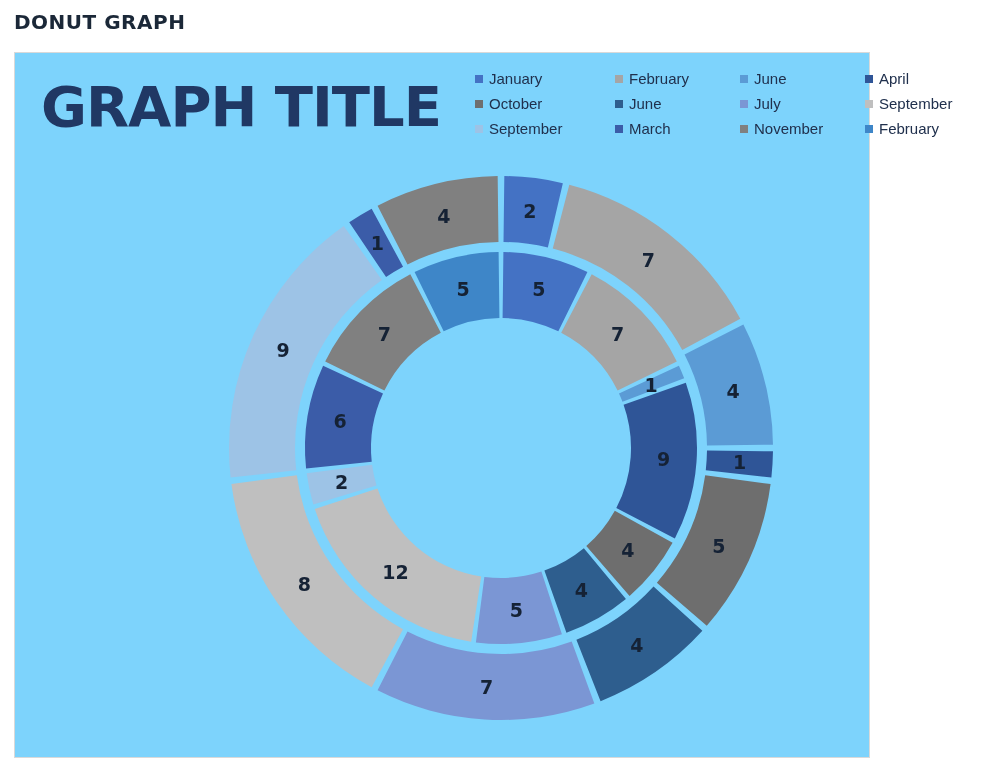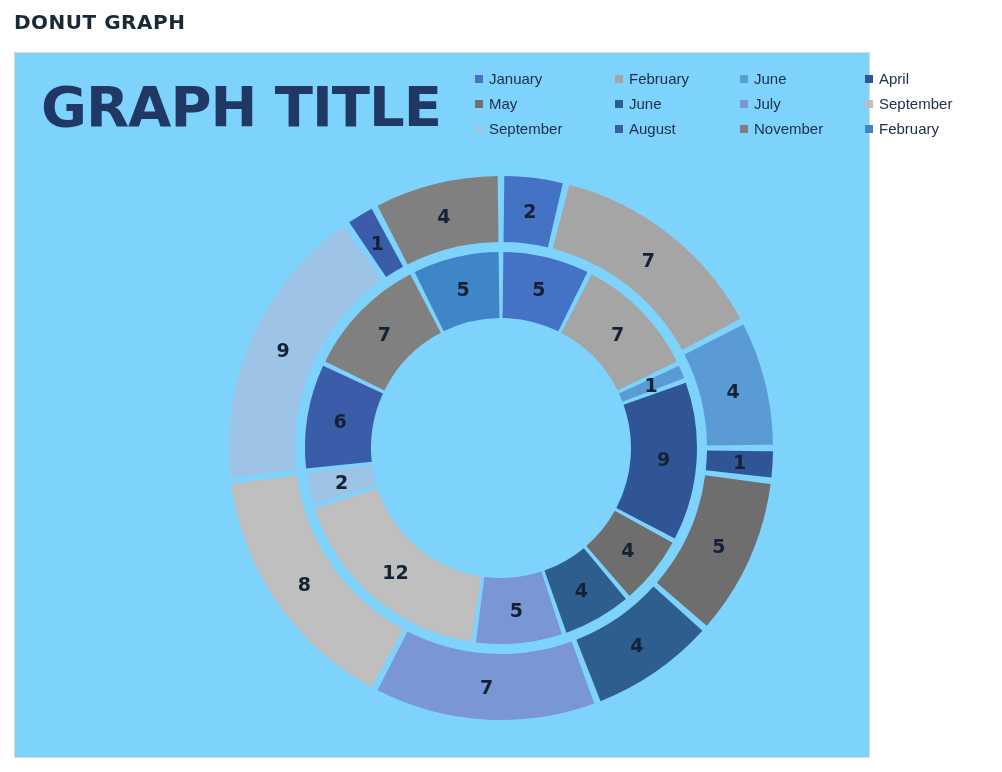--- a/index.html
+++ b/index.html
@@ -122,41 +122,41 @@
         <div class="legend-item">
           <span class="legend-swatch" style="background: rgb(91, 155, 213);"></span>
           <span class="legend-label">June</span>
         </div>
         <div class="legend-item">
           <span class="legend-swatch" style="background: rgb(47, 85, 151);"></span>
           <span class="legend-label">April</span>
         </div>
         <div class="legend-item">
           <span class="legend-swatch" style="background: rgb(110, 110, 110);"></span>
-          <span class="legend-label">May</span>
+          <span class="legend-label">October</span>
         </div>
         <div class="legend-item">
           <span class="legend-swatch" style="background: rgb(46, 94, 142);"></span>
           <span class="legend-label">June</span>
         </div>
         <div class="legend-item">
           <span class="legend-swatch" style="background: rgb(123, 150, 212);"></span>
           <span class="legend-label">July</span>
         </div>
         <div class="legend-item">
           <span class="legend-swatch" style="background: rgb(191, 191, 191);"></span>
           <span class="legend-label">September</span>
         </div>
         <div class="legend-item">
           <span class="legend-swatch" style="background: rgb(157, 195, 230);"></span>
           <span class="legend-label">September</span>
         </div>
         <div class="legend-item">
           <span class="legend-swatch" style="background: rgb(59, 92, 168);"></span>
-          <span class="legend-label">August</span>
+          <span class="legend-label">March</span>
         </div>
         <div class="legend-item">
           <span class="legend-swatch" style="background: rgb(128, 128, 128);"></span>
           <span class="legend-label">November</span>
         </div>
         <div class="legend-item">
           <span class="legend-swatch" style="background: rgb(62, 134, 200);"></span>
           <span class="legend-label">February</span>
         </div>
       </div>

